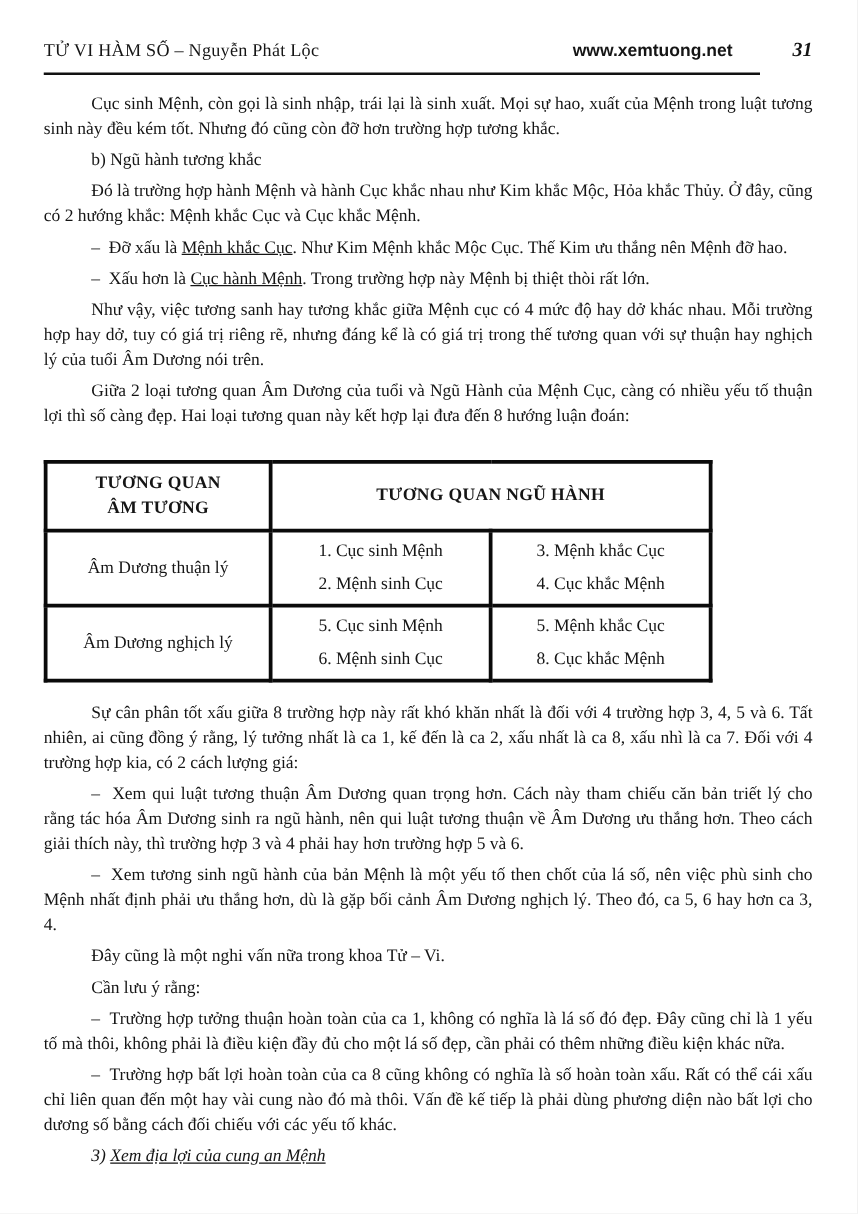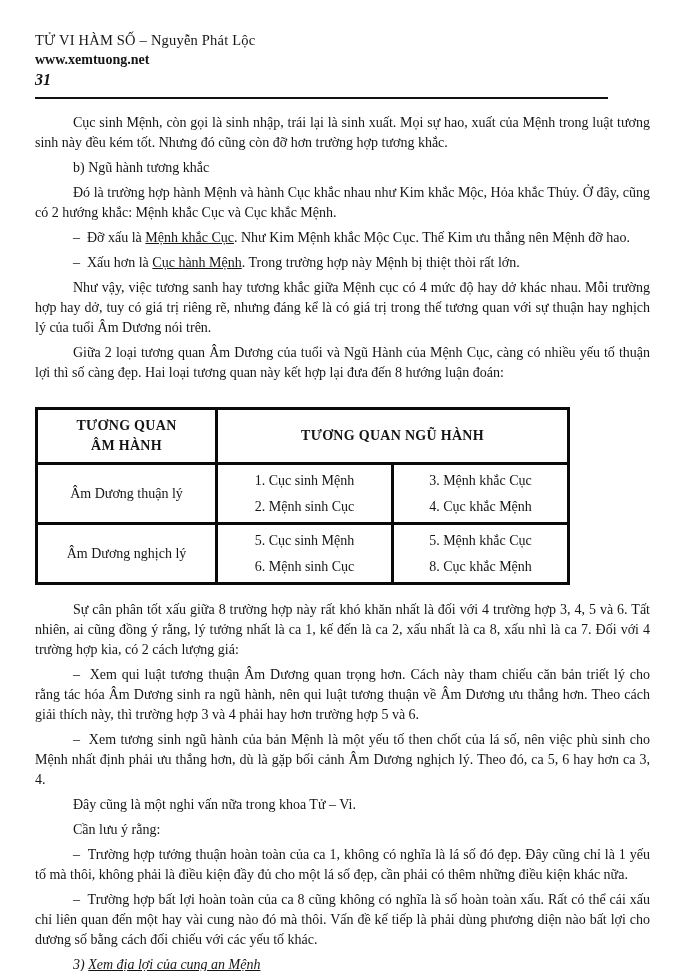--- a/index.html
+++ b/index.html
@@ -14,33 +14,32 @@
     font-family: "Liberation Serif", "DejaVu Serif", serif;
     color: #151515;
     font-size: 14px;
     line-height: 20px;
   }
   
   .header-row {
     display: flex;
     align-items: baseline;
     padding-bottom: 7px;
-    flex-direction: column;
   }
   .book-title {
     flex: 1;
     font-size: 14.5px;
     letter-spacing: 0.2px;
     white-space: nowrap;
   }
   .website {
-    font-family: Liberation Serif, serif;
+    font-family: Liberation Sans, sans-serif;
     font-weight: bold;
     font-size: 14px;
-    margin-right: 30px;
+    margin-right: 48px;
     white-space: nowrap;
   }
   .page-number {
     font-weight: bold;
     font-style: italic;
     font-size: 16px;
     white-space: nowrap;
   }
   .header-rule {
     height: 0;
@@ -110,21 +109,21 @@
 
   <p class="body-par">Như vậy, việc tương sanh hay tương khắc giữa Mệnh cục có 4 mức độ hay dở khác nhau. Mỗi trường hợp hay dở, tuy có giá trị riêng rẽ, nhưng đáng kể là có giá trị trong thế tương quan với sự thuận hay nghịch lý của tuổi Âm Dương nói trên.</p>
 
   <p class="body-par">Giữa 2 loại tương quan Âm Dương của tuổi và Ngũ Hành của Mệnh Cục, càng có nhiều yếu tố thuận lợi thì số càng đẹp. Hai loại tương quan này kết hợp lại đưa đến 8 hướng luận đoán:</p>
 
   <table class="correlation">
     <tbody>
         <tr>
       <th class="col-amduong">
         <div>TƯƠNG QUAN</div>
-        <div>ÂM HÀNH</div>
+        <div>ÂM TƯƠNG</div>
       </th>
       <th colspan="2">TƯƠNG QUAN NGŨ HÀNH</th>
     </tr>
     <tr>
       <td class="col-amduong">Âm Dương thuận lý</td>
       <td class="col-sinh">
         <span class="cell-lines">
           <div>1. Cục sinh Mệnh</div>
           <div>2. Mệnh sinh Cục</div>
         </span>

